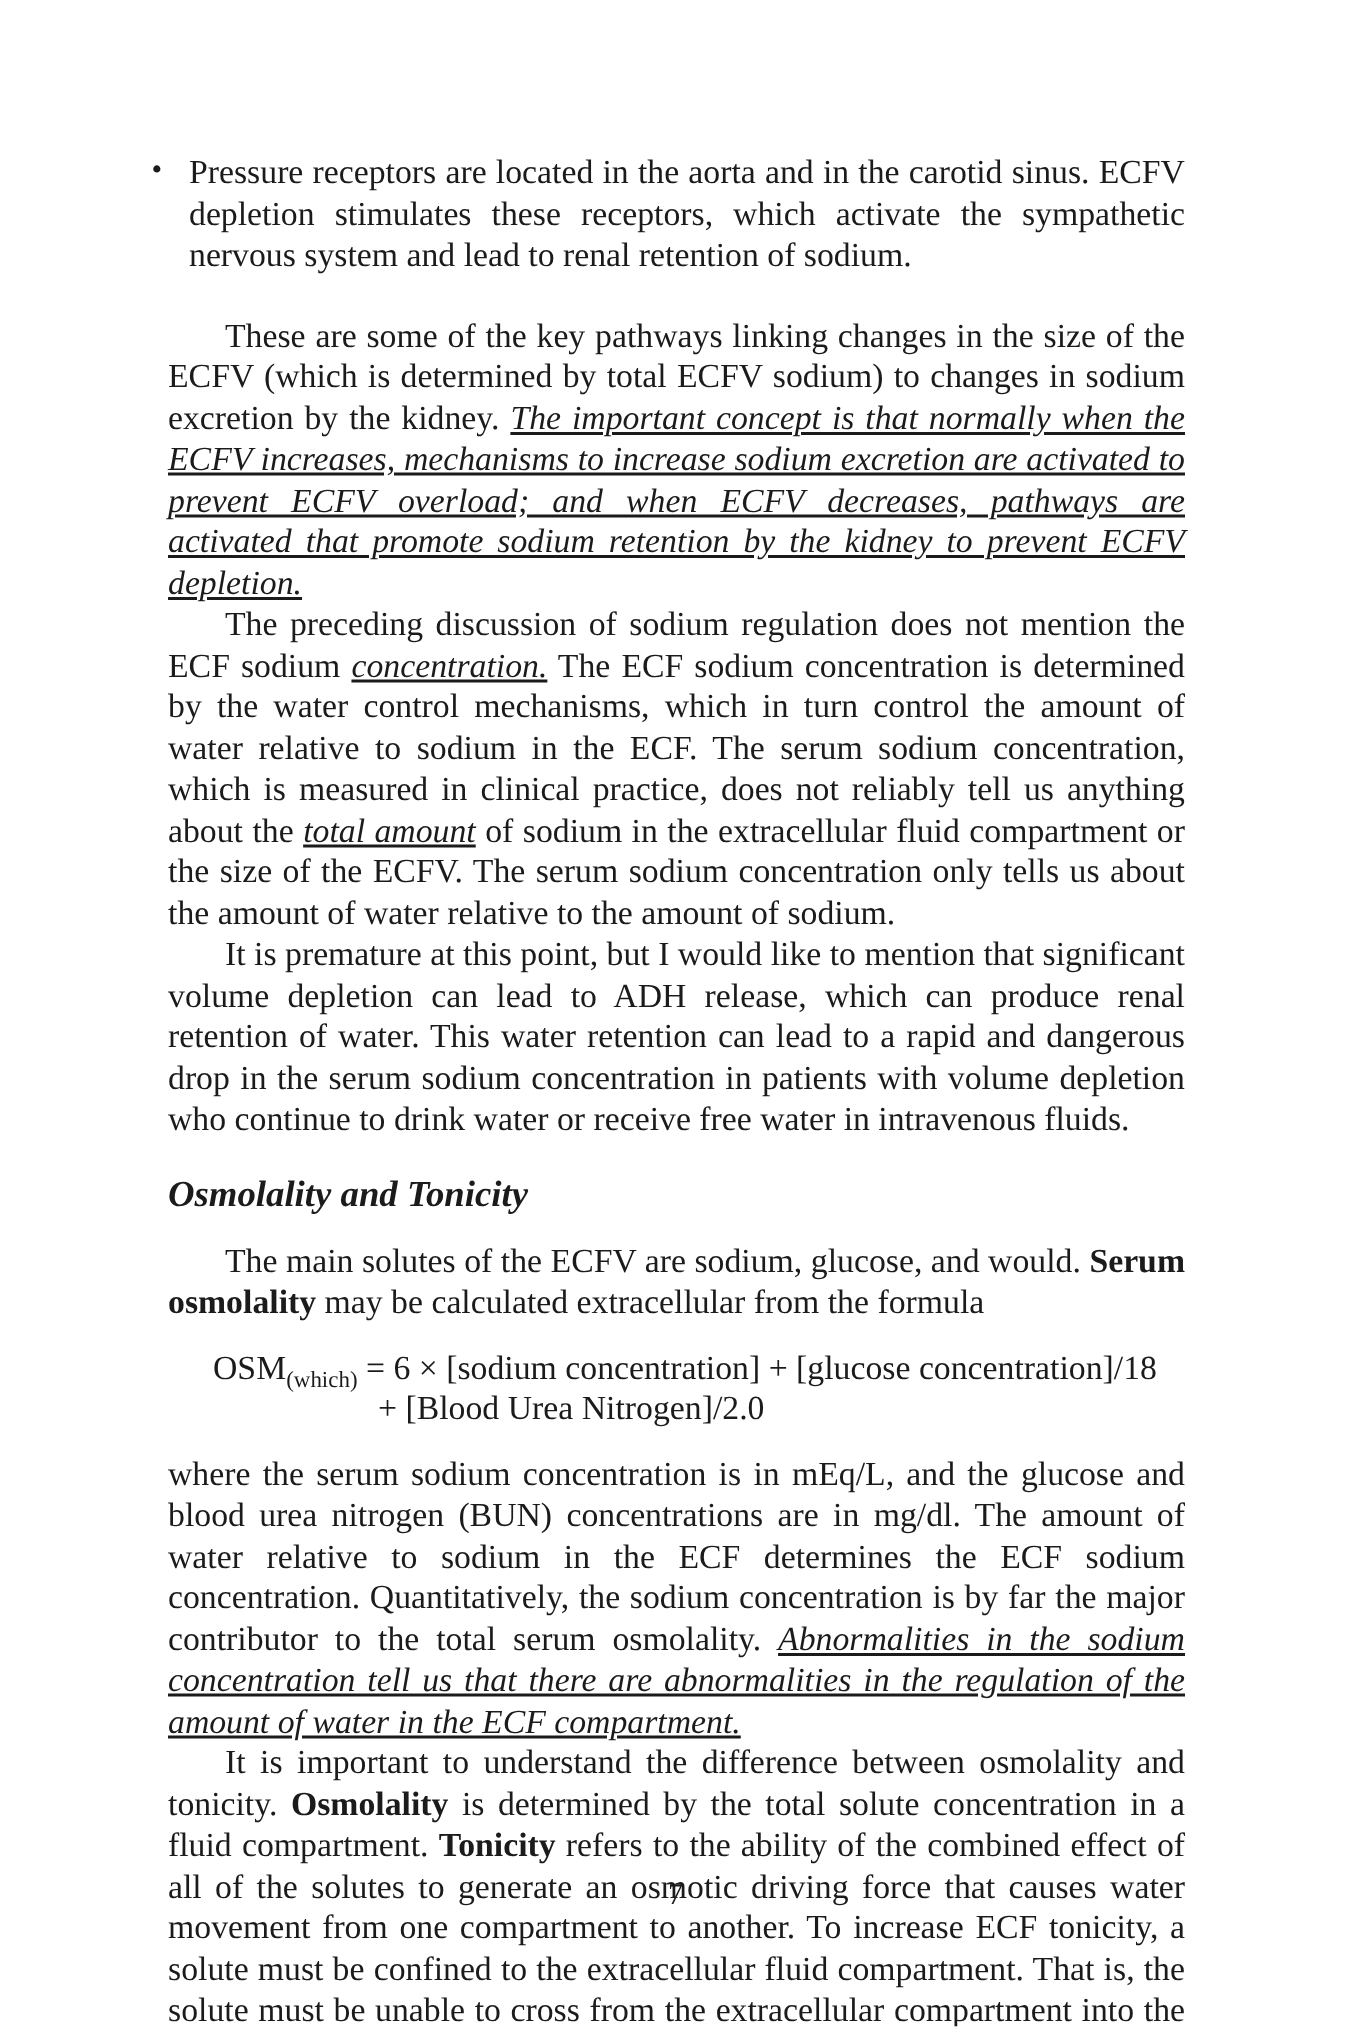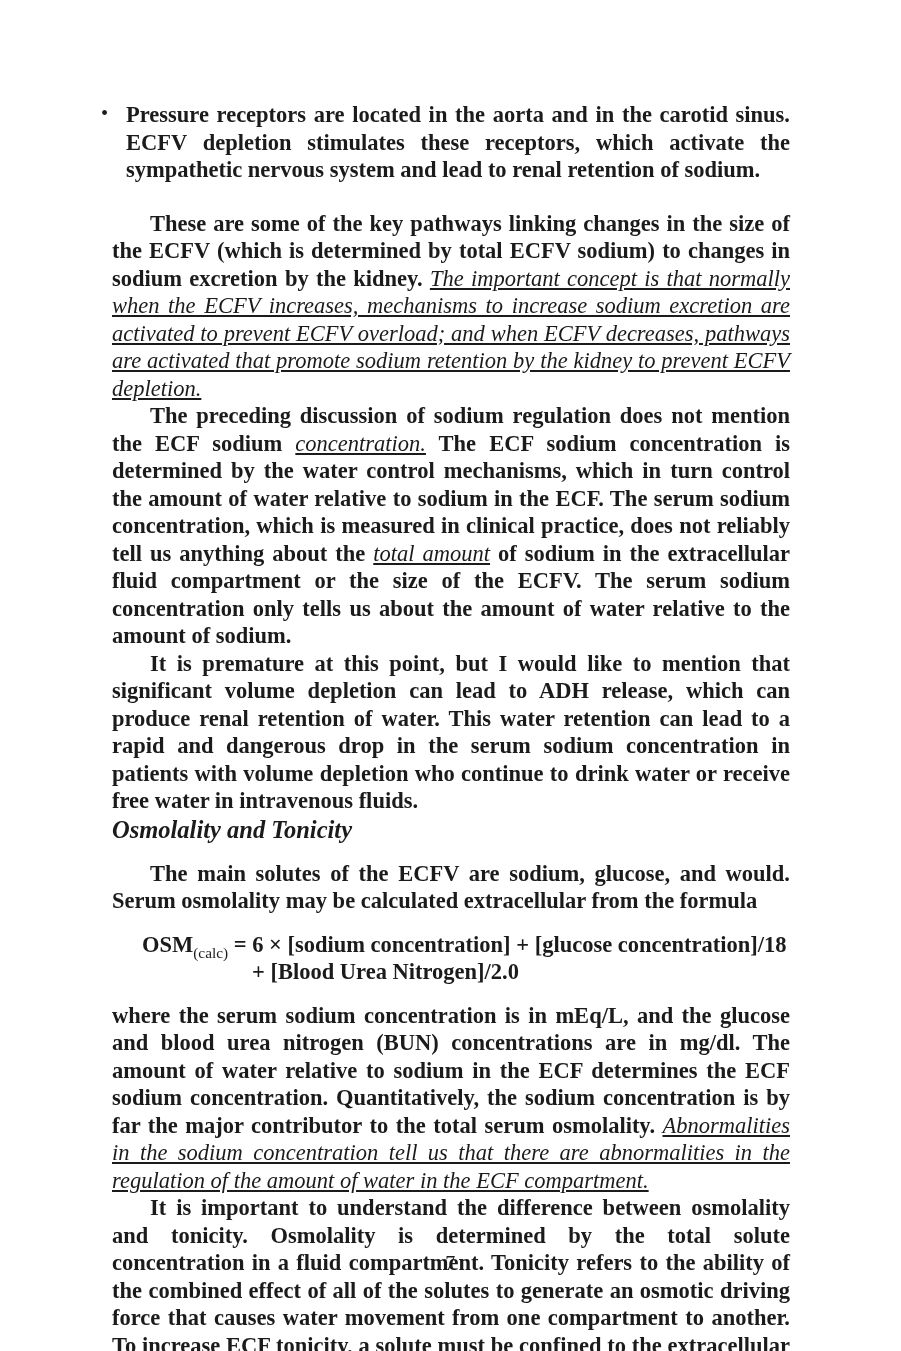--- a/index.html
+++ b/index.html
@@ -35,31 +35,32 @@
     font-size: 0.9em;
   }
   p.para { text-indent: 38px; }
   p.para.no-indent { text-indent: 0; }
   .space-before { margin-top: 26px; }
   h2.section-heading {
     font-size: 24.5px;
     font-weight: bold;
     font-style: italic;
     text-align: left;
+    margin-top: 22px;
     margin-bottom: 15px;
     line-height: 30px;
   }
   .formula {
     margin: 16px 0 16px 0;
     text-align: left;
     text-indent: 0;
   }
   .formula-line { padding-left: 30px; }
   .formula-line.continuation { padding-left: 140px; }
-  .seg-n { font-style: normal; font-weight: bold; margin-top: 22px; }
+  .seg-n { font-style: normal; font-weight: normal; margin-top: 22px; }
   .seg-i { font-style: italic; text-decoration: underline; }
   .seg-b { font-weight: bold; }
   .seg-sub { vertical-align: sub; font-size: 0.68em; line-height: 0; }
   .page-number {
     position: absolute;
     left: 0;
     top: 1252px;
     width: 100%;
     text-align: center;
     font-size: 20px;
@@ -71,20 +72,20 @@
 
 <div class="page">
   <div class="text-column">
       <div class="block bullet-item"><span class="bullet-marker">•</span><span><span class="seg-n">Pressure receptors are located in the aorta and in the carotid sinus. ECFV depletion stimulates these receptors, which activate the sympathetic nervous system and lead to renal retention of sodium.</span></span></div>
       <p class="block para space-before"><span class="seg-n">These are some of the key pathways linking changes in the size of the ECFV (which is determined by total ECFV sodium) to changes in sodium excretion by the kidney. </span><span class="seg-i">The important concept is that normally when the ECFV increases, mechanisms to increase sodium excretion are activated to prevent ECFV overload; and when ECFV decreases, pathways are activated that promote sodium retention by the kidney to prevent ECFV depletion.</span></p>
       <p class="block para"><span class="seg-n">The preceding discussion of sodium regulation does not mention the ECF sodium </span><span class="seg-i">concentration.</span><span class="seg-n"> The ECF sodium concentration is determined by the water control mechanisms, which in turn control the amount of water relative to sodium in the ECF. The serum sodium concentration, which is measured in clinical practice, does not reliably tell us anything about the </span><span class="seg-i">total amount</span><span class="seg-n"> of sodium in the extracellular fluid compartment or the size of the ECFV. The serum sodium concentration only tells us about the amount of water relative to the amount of sodium.</span></p>
       <p class="block para"><span class="seg-n">It is premature at this point, but I would like to mention that significant volume depletion can lead to ADH release, which can produce renal retention of water. This water retention can lead to a rapid and dangerous drop in the serum sodium concentration in patients with volume depletion who continue to drink water or receive free water in intravenous fluids.</span></p>
       <h2 class="block section-heading">Osmolality and Tonicity</h2>
       <p class="block para"><span class="seg-n">The main solutes of the ECFV are sodium, glucose, and would. </span><span class="seg-b">Serum osmolality</span><span class="seg-n"> may be calculated extracellular from the formula</span></p>
       <div class="block formula">
-        <div class="formula-line"><span class="seg-n">OSM</span><span class="seg-sub">(calc)</span><span class="seg-n"> = 6 × [sodium concentration] + [glucose concentration]/18</span></div>
+        <div class="formula-line"><span class="seg-n">OSM</span><span class="seg-sub">(which)</span><span class="seg-n"> = 6 × [sodium concentration] + [glucose concentration]/18</span></div>
         <div class="formula-line continuation"><span class="seg-n">+ [Blood Urea Nitrogen]/2.0</span></div>
       </div>
       <p class="block para no-indent"><span class="seg-n">where the serum sodium concentration is in mEq/L, and the glucose and blood urea nitrogen (BUN) concentrations are in mg/dl. The amount of water relative to sodium in the ECF determines the ECF sodium concentration. Quantitatively, the sodium concentration is by far the major contributor to the total serum osmolality. </span><span class="seg-i">Abnormalities in the sodium concentration tell us that there are abnormalities in the regulation of the amount of water in the ECF compartment.</span></p>
       <p class="block para"><span class="seg-n">It is important to understand the difference between osmolality and tonicity. </span><span class="seg-b">Osmolality</span><span class="seg-n"> is determined by the total solute concentration in a fluid compartment. </span><span class="seg-b">Tonicity</span><span class="seg-n"> refers to the ability of the combined effect of all of the solutes to generate an osmotic driving force that causes water movement from one compartment to another. To increase ECF tonicity, a solute must be confined to the extracellular fluid compartment. That is, the solute must be unable to cross from the extracellular compartment into the intracellular compartment,</span></p>
     </div>
   <div class="page-number">7</div>
 </div>
 
 </body></html>

